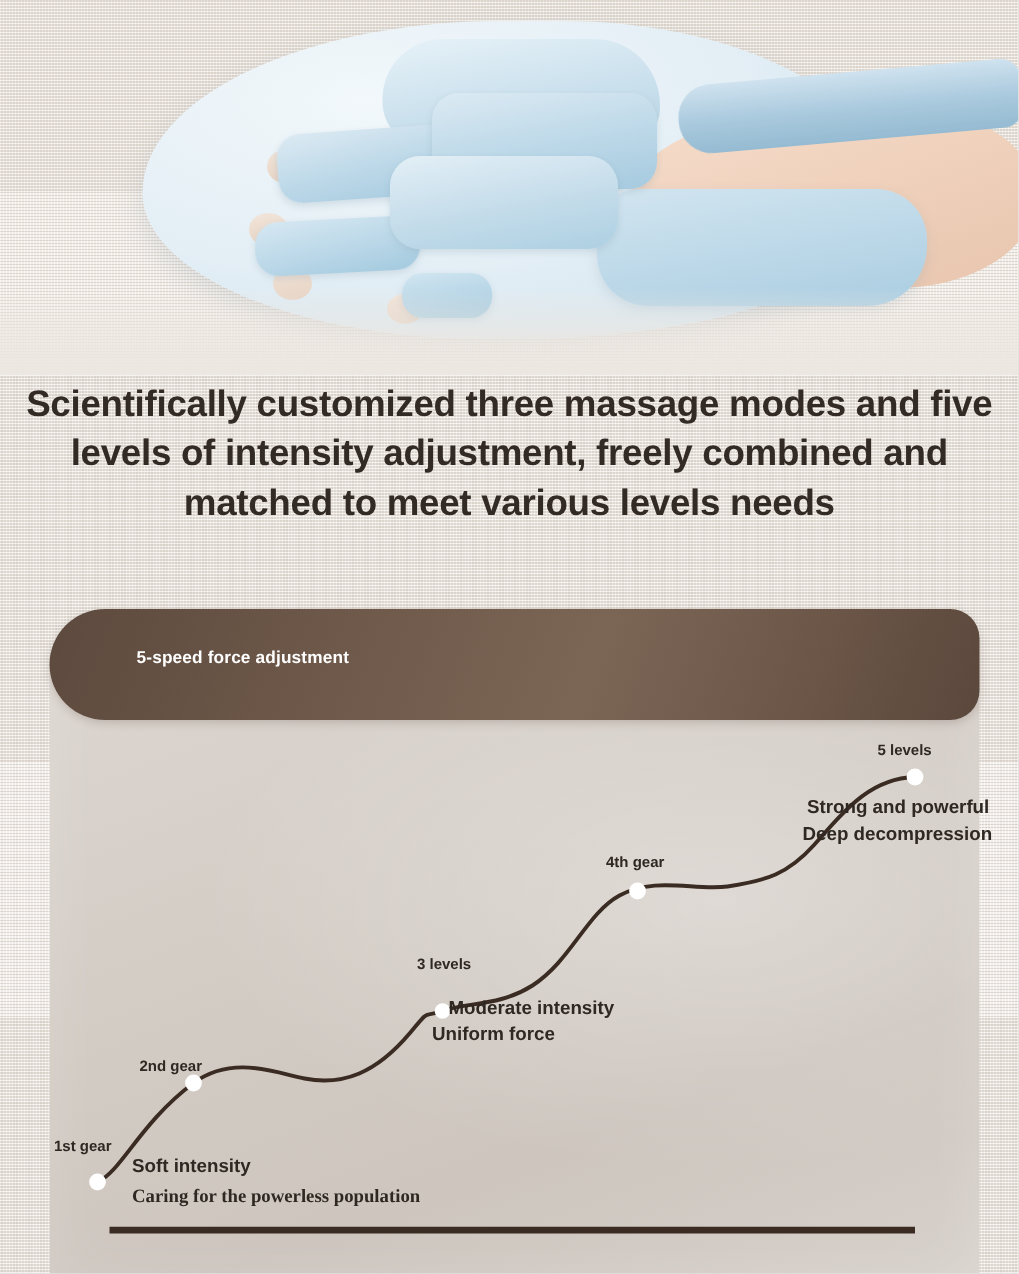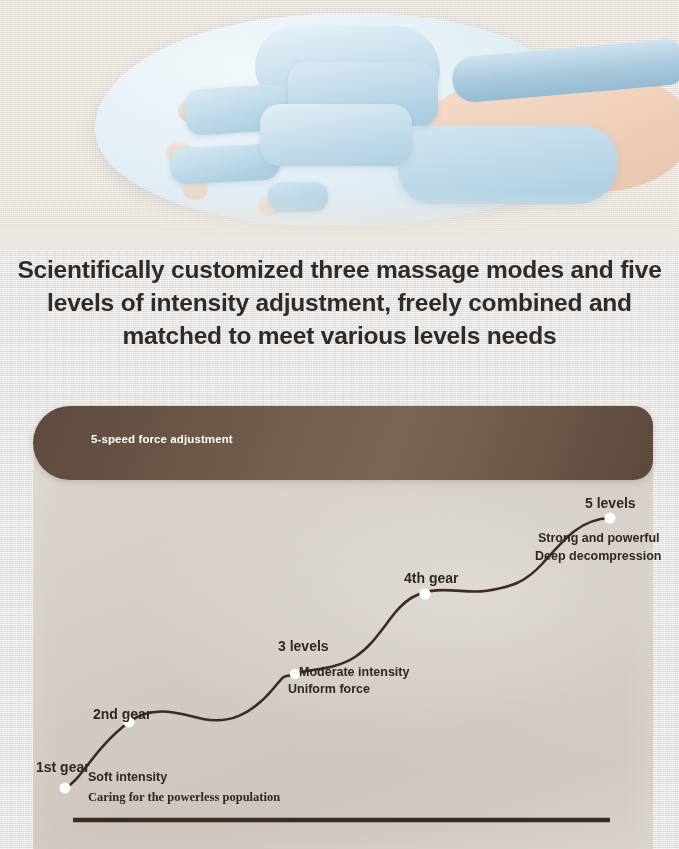--- a/index.html
+++ b/index.html
@@ -181,21 +181,21 @@
   }
   .chart svg { display: block; }
 
   
   .lbl {
     position: absolute;
     color: #2f2822;
     white-space: nowrap;
   }
   .lbl-gear {
-    font-size: 14px;
+    font-size: 10px;
     font-weight: 600;
   }
   .lbl-desc {
     font-size: 12.5px;
     font-weight: 700;
   }
 
   .l-g1 { left: 36px;  top: 759px; }
   .l-g2 { left: 93px;  top: 706px; }
   .l-g3 { left: 278px; top: 638px; }

